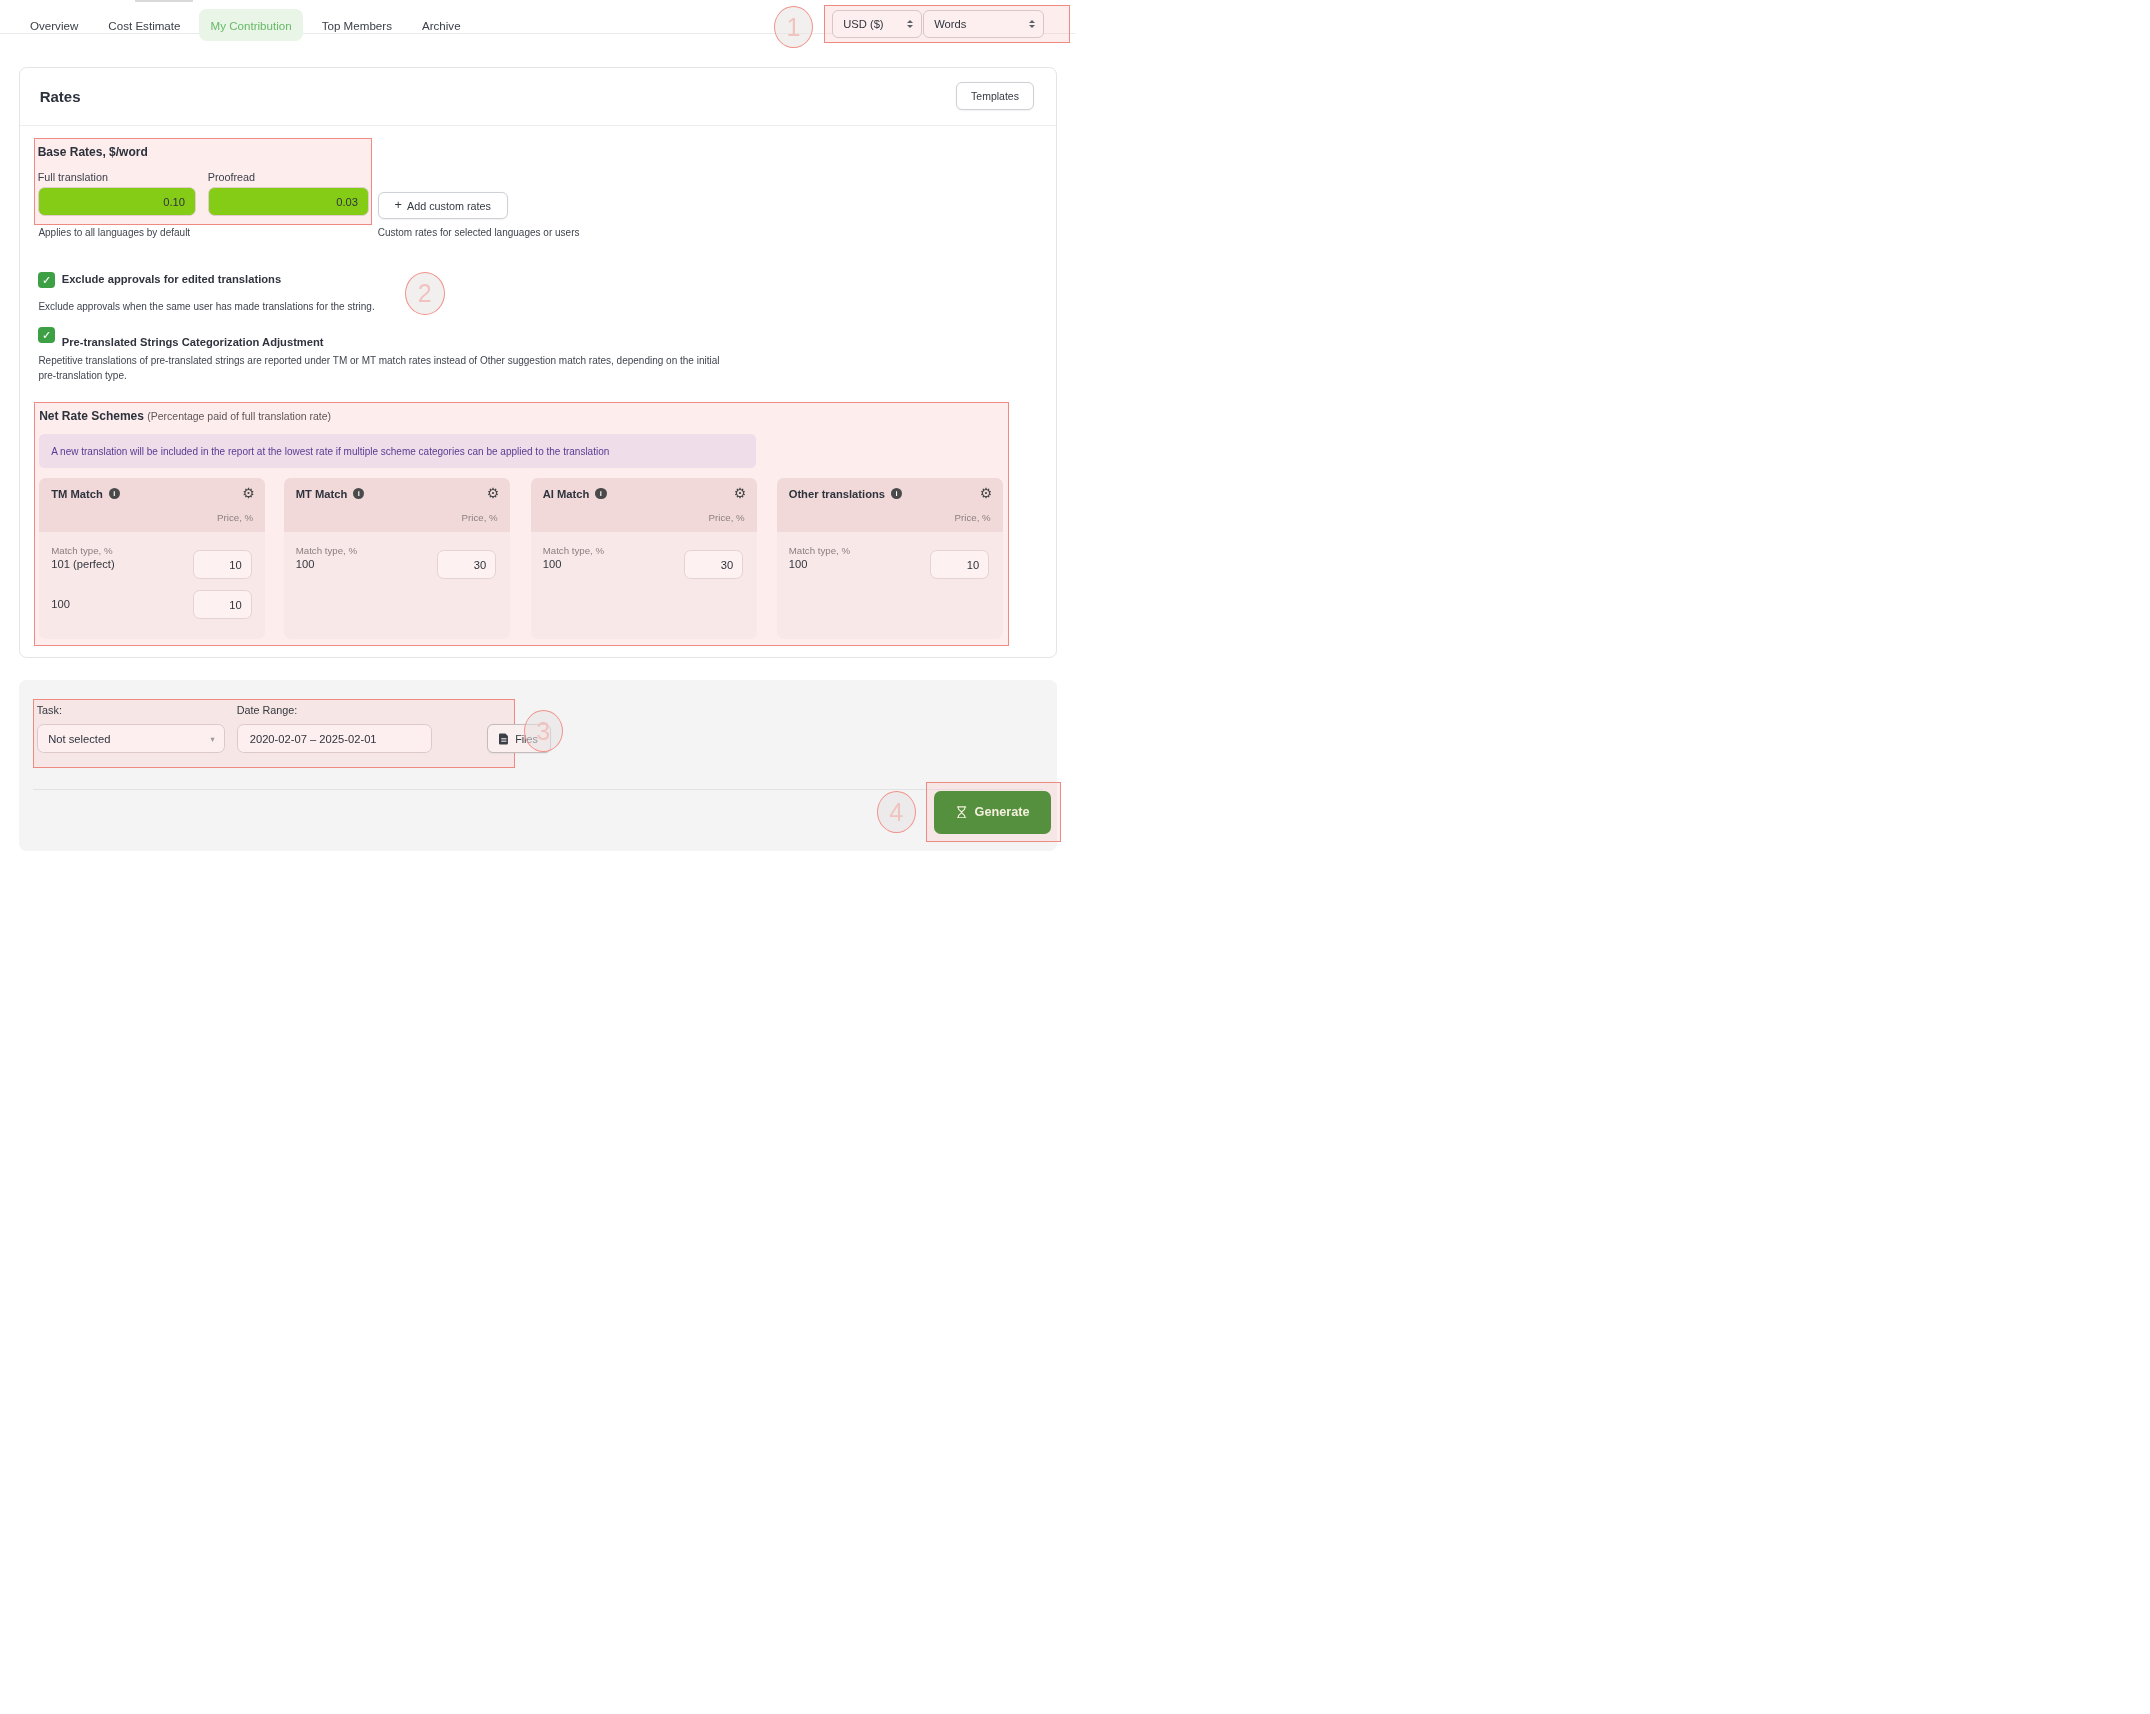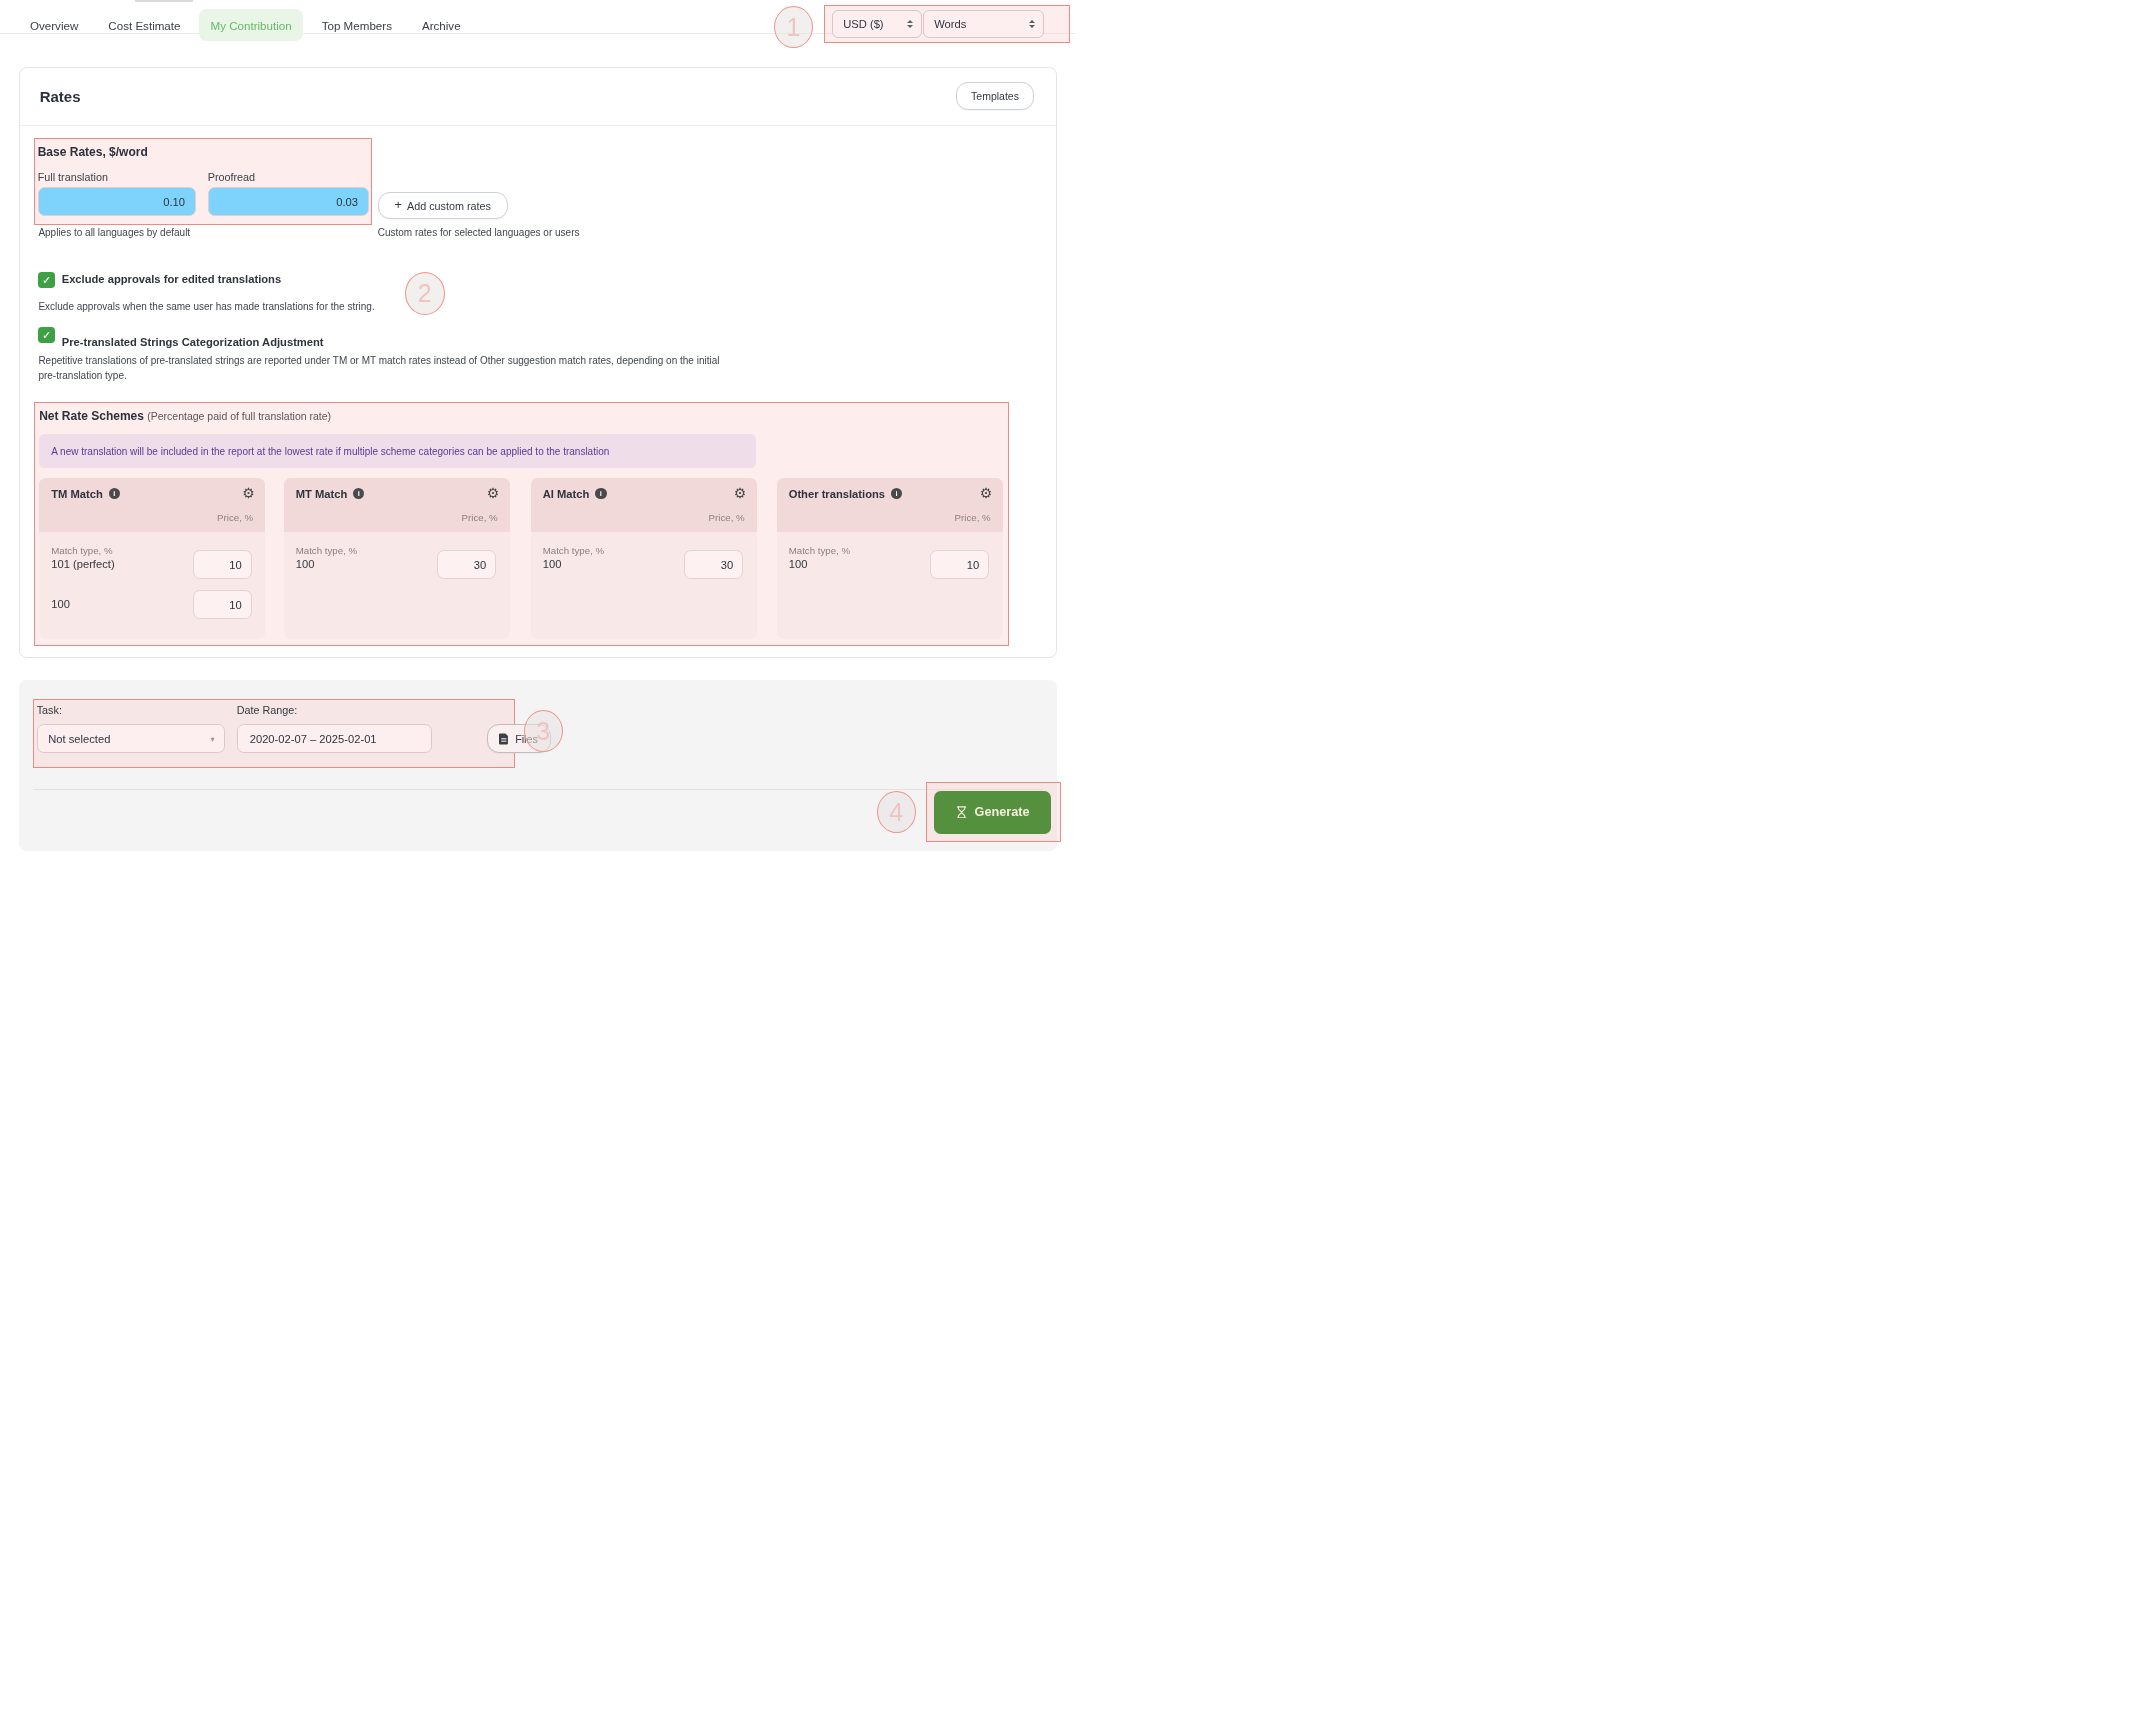--- a/index.html
+++ b/index.html
@@ -25,30 +25,30 @@
   .sel-usd { width:90px; } .sel-words { width:121px; }
   .updown { display:flex; flex-direction:column; gap:2.2px; align-items:center; }
   .tri-up { width:0; height:0; border-left:3px solid transparent; border-right:3px solid transparent; border-bottom:3.7px solid #5c6067; }
   .tri-dn { width:0; height:0; border-left:3px solid transparent; border-right:3px solid transparent; border-top:3.7px solid #5c6067; }
 
   
   .rates-card { position:absolute; left:18.7px; top:67px; width:1038px; height:591px; background:#fff;
     border:0.7px solid #e4e4e7; border-radius:7.5px; }
   .card-head { position:absolute; left:0; top:0; right:0; height:58px; border-bottom:0.7px solid #ededed; }
   .card-title { position:absolute; left:20px; top:20px; font-size:15px; font-weight:700; color:#2c313c; }
-  .btn { background:#fff; border:0.7px solid #cdd1d5; border-radius:12px; color:#343a42; font-size:10.5px;
+  .btn { background:#fff; border:0.7px solid #cdd1d5; border-radius:6px; color:#343a42; font-size:10.5px;
     display:flex; align-items:center; justify-content:center; cursor:pointer; box-shadow:0 0.7px 1.5px rgba(0,0,0,.05); }
   .templates-btn { position:absolute; right:21.7px; top:14px; width:78px; height:28px; }
   .card-body { position:absolute; left:0; top:58px; right:0; bottom:0; }
 
   
   .base-box { position:absolute; left:14px; top:12px; width:338px; height:87px; }
   .base-title { position:absolute; left:3px; top:6px; font-size:12px; font-weight:700; color:#2c313c; }
   .fld-label { position:absolute; top:32px; font-size:10.8px; color:#3b414b; }
-  .rate-input { position:absolute; top:48px; height:29px; background:#7dd3fc; border:0.7px solid #e2cece; border-radius:6.7px;
+  .rate-input { position:absolute; top:48px; height:29px; background:#84cc16; border:0.7px solid #e2cece; border-radius:6.7px;
     font-size:11.2px; color:#2f343d; display:flex; align-items:center; justify-content:flex-end; padding-right:9.7px; }
   .add-btn { position:absolute; left:358px; top:66px; width:130px; height:27px; gap:5.2px; font-size:10.8px; }
   .plus { font-size:12.7px; color:#343a42; margin-top:-0.7px; }
   .cap { position:absolute; top:101px; font-size:10px; color:#3f444d; }
 
   
   .checkbox { position:absolute; left:18.7px; width:16.4px; height:16.4px; background:#3da044; border-radius:3.7px;
     display:flex; align-items:center; justify-content:center; color:#fff; font-size:11.2px; font-weight:700; cursor:pointer; }
   .chk-label { position:absolute; left:42px; font-size:11.2px; font-weight:600; color:#2e333d; }
   .desc { position:absolute; left:18.7px; font-size:10px; color:#3f444f; line-height:15.3px; }

